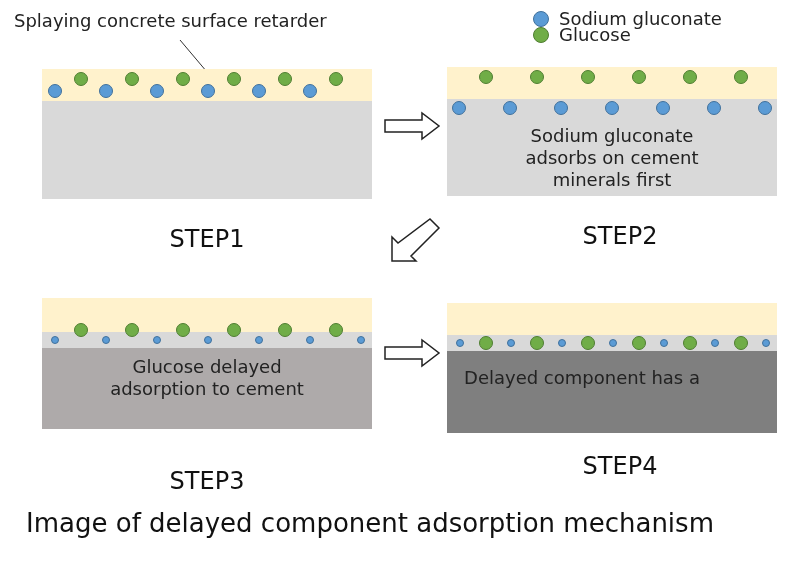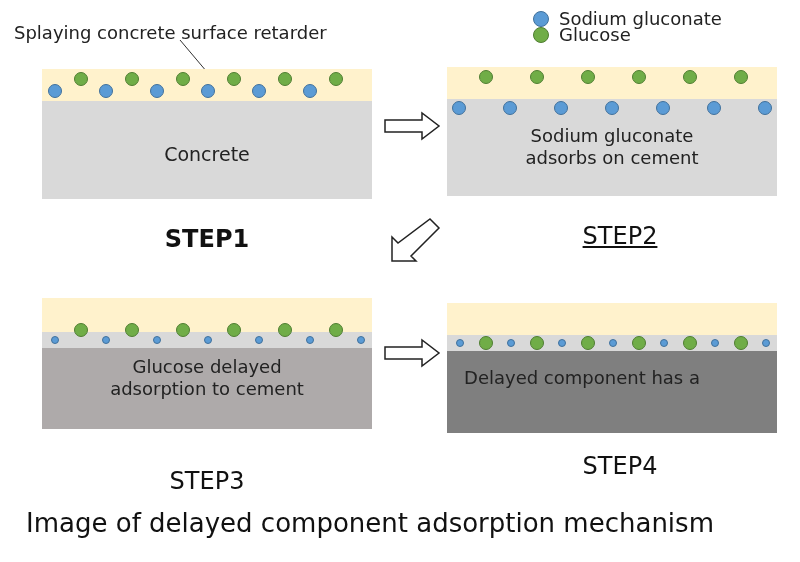--- a/index.html
+++ b/index.html
@@ -8,81 +8,79 @@
   .panel { position:absolute; }
   .layer { position:absolute; left:0; }
   .dot { position:absolute; border-radius:50%; box-sizing:border-box; }
   .dot.blue { background:#5b9bd5; border:1.5px solid #41719c; }
   .dot.green { background:#70ad47; border:1.5px solid #507e32; }
   .ptext { position:absolute; left:0; width:100%; text-align:center; font-size:18px; line-height:22px; color:#222; }
   .step { position:absolute; font-size:24px; text-align:center; width:200px; color:#111; }
   .legend-row { position:absolute; font-size:18px; color:#222; }
   .legend-row .ld { display:inline-block; width:16px; height:16px; border-radius:50%; vertical-align:-2px; margin-right:10px; box-sizing:border-box; }
   .caption { position:absolute; left:0; width:740px; text-align:center; top:508px; font-size:26px; color:#111; }
-  .label-top { position:absolute; left:14px; top:10px; font-size:18px; color:#222;margin-top:12px; }
+  .label-top { position:absolute; left:14px; top:10px; font-size:18px; color:#222; }
   svg { position:absolute; overflow:visible; }
 </style>
 </head>
 <body>
 
 <div class="label-top">Splaying concrete surface retarder</div>
 <svg width="800" height="100" style="left:0;top:0">
   <line x1="180" y1="40" x2="207" y2="72" stroke="#333" stroke-width="1"></line>
 </svg>
 
 <div class="legend-row" style="left:533px;top:8px;">
   <span class="ld" style="background:#5b9bd5;border:1.5px solid #41719c;"></span><span>Sodium gluconate</span>
 </div>
 <div class="legend-row" style="left:533px;top:24px;">
   <span class="ld" style="background:#70ad47;border:1.5px solid #507e32;"></span><span>Glucose</span>
 </div>
 
 <div class="panel" id="p1" style="left:42px;top:69px;width:330px;height:130px;">
   <div class="layer" style="top:0;width:330px;height:32px;background:#fff2cc;"></div>
   <div class="layer" style="top:32px;width:330px;height:98px;background:#d9d9d9;"></div>
-  <div class="ptext" style="top:74px;font-size:19px;">
-    <div>Concrete</div>
-  </div>
 <div class="dot blue" style="left: 6px; top: 15px; width: 14px; height: 14px;"></div>
     <div class="dot green" style="left: 32px; top: 3px; width: 14px; height: 14px;"></div>
     <div class="dot blue" style="left: 57px; top: 15px; width: 14px; height: 14px;"></div>
     <div class="dot green" style="left: 83px; top: 3px; width: 14px; height: 14px;"></div>
     <div class="dot blue" style="left: 108px; top: 15px; width: 14px; height: 14px;"></div>
     <div class="dot green" style="left: 134px; top: 3px; width: 14px; height: 14px;"></div>
     <div class="dot blue" style="left: 159px; top: 15px; width: 14px; height: 14px;"></div>
     <div class="dot green" style="left: 185px; top: 3px; width: 14px; height: 14px;"></div>
     <div class="dot blue" style="left: 210px; top: 15px; width: 14px; height: 14px;"></div>
     <div class="dot green" style="left: 236px; top: 3px; width: 14px; height: 14px;"></div>
     <div class="dot blue" style="left: 261px; top: 15px; width: 14px; height: 14px;"></div>
     <div class="dot green" style="left: 287px; top: 3px; width: 14px; height: 14px;"></div>
   </div>
-<div class="step" style="left:107px;top:225px;font-weight:bold;">STEP1</div>
+<div class="step" style="left:107px;top:225px;">STEP1</div>
 
 <div class="panel" id="p2" style="left:447px;top:67px;width:330px;height:129px;">
   <div class="layer" style="top:0;width:330px;height:32px;background:#fff2cc;"></div>
   <div class="layer" style="top:32px;width:330px;height:97px;background:#d9d9d9;"></div>
   <div class="ptext" style="top:58px;">
     <div>Sodium gluconate</div>
     <div>adsorbs on cement</div>
+    <div>minerals first</div>
   </div>
 <div class="dot green" style="left: 32px; top: 3px; width: 14px; height: 14px;"></div>
     <div class="dot green" style="left: 83px; top: 3px; width: 14px; height: 14px;"></div>
     <div class="dot green" style="left: 134px; top: 3px; width: 14px; height: 14px;"></div>
     <div class="dot green" style="left: 185px; top: 3px; width: 14px; height: 14px;"></div>
     <div class="dot green" style="left: 236px; top: 3px; width: 14px; height: 14px;"></div>
     <div class="dot green" style="left: 287px; top: 3px; width: 14px; height: 14px;"></div>
     <div class="dot blue" style="left: 5px; top: 34px; width: 14px; height: 14px;"></div>
     <div class="dot blue" style="left: 56px; top: 34px; width: 14px; height: 14px;"></div>
     <div class="dot blue" style="left: 107px; top: 34px; width: 14px; height: 14px;"></div>
     <div class="dot blue" style="left: 158px; top: 34px; width: 14px; height: 14px;"></div>
     <div class="dot blue" style="left: 209px; top: 34px; width: 14px; height: 14px;"></div>
     <div class="dot blue" style="left: 260px; top: 34px; width: 14px; height: 14px;"></div>
     <div class="dot blue" style="left: 311px; top: 34px; width: 14px; height: 14px;"></div>
   </div>
-<div class="step" style="left:520px;top:222px;text-decoration:underline;">STEP2</div>
+<div class="step" style="left:520px;top:222px;">STEP2</div>
 
 <div class="panel" id="p3" style="left:42px;top:298px;width:330px;height:161px;">
   <div class="layer" style="top:0;width:330px;height:34px;background:#fff2cc;"></div>
   <div class="layer" style="top:34px;width:330px;height:16px;background:#d9d9d9;"></div>
   <div class="layer" style="top:50px;width:330px;height:81px;background:#aeaaaa;"></div>
   <div class="ptext" style="top:58px;">
     <div>Glucose delayed</div>
     <div>adsorption to cement</div>
   </div>
 <div class="dot green" style="left: 32px; top: 25px; width: 14px; height: 14px;"></div>

